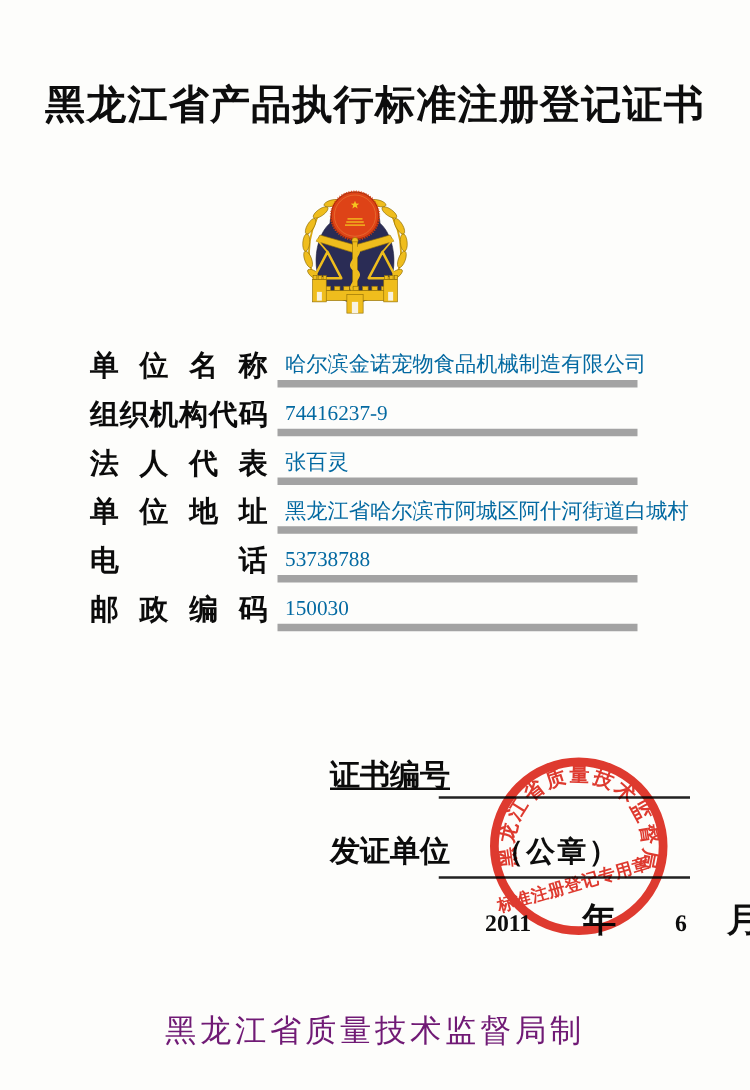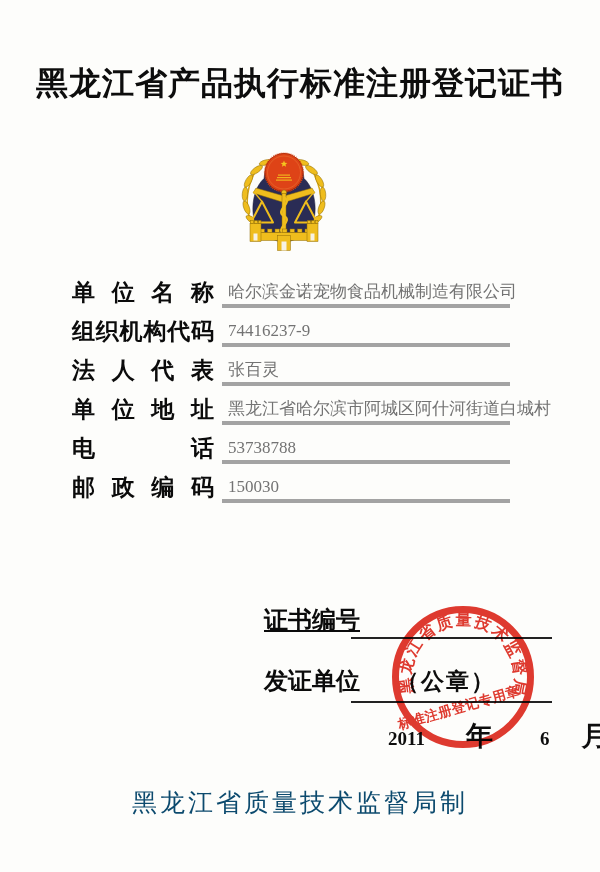--- a/index.html
+++ b/index.html
@@ -16,40 +16,40 @@
   .emblem{position:absolute;left:237px;top:139px;width:94px;height:113px;}
   
   .form{position:absolute;left:72px;top:281px;width:460px;}
   .frow{display:flex;align-items:flex-start;height:39px;}
   .flabel{
     width:142px;flex:none;font-size:23px;font-weight:bold;color:#0b0b0b;
     text-align:justify;text-align-last:justify;-moz-text-align-last:justify;
     line-height:1;padding-bottom:6px;
   }
   .fvalue{
-    flex:none;width:282px;margin-left:8px;border-bottom:4px solid #a3a3a3;
-    font-size:17px;color:#737373;padding:0 0 2px 6px;line-height:1.25;
+    flex:none;width:282px;margin-left:8px;border-bottom:6px solid #a3a3a3;
+    font-size:17px;color:#0369a1;padding:0 0 2px 6px;line-height:1.25;
     white-space:pre;overflow:visible;
   }
   
   .iss-label{position:absolute;font-size:24px;font-weight:bold;color:#0b0b0b;letter-spacing:0px;white-space:nowrap;}
   #cert-label{left:264px;top:604px;text-decoration:underline;}
   #issuer-label{left:264px;top:665px;}
   .iss-line{position:absolute;left:351px;width:201px;border-top:2px solid #222;}
   #cert-line{top:637px;}
   #issuer-line{top:701px;}
   #issuer-value{position:absolute;left:396px;top:666px;font-size:23px;font-weight:bold;letter-spacing:2px;color:#0d0d0d;white-space:nowrap;}
   .date-row{position:absolute;left:388px;top:718px;display:flex;align-items:baseline;white-space:nowrap;color:#0d0d0d;gap:32px;}
   .d-num{font-size:19px;font-weight:bold;}
   .d-cjk{font-size:27px;font-weight:bold;}
   .dg1{margin-left:9px;} .dg2{margin-left:15px;} .dg3{margin-left:13px;text-align:center;}
   .d-small{font-size:16px;}
   .footer{
-    position:absolute;left:0;right:0;top:786px;text-align:center;
-    font-size:25px;letter-spacing:3px;color:#0c4a6e;white-space:nowrap;
+    position:absolute;left:0;right:0;top:808px;text-align:center;
+    font-size:25px;letter-spacing:3px;color:#701a75;white-space:nowrap;
   }
   
   .seal{
     position:absolute;left:388px;top:602px;width:150px;height:150px;
     mix-blend-mode:multiply;opacity:0.9;
   }
 </style>
 </head>
 <body>
 

